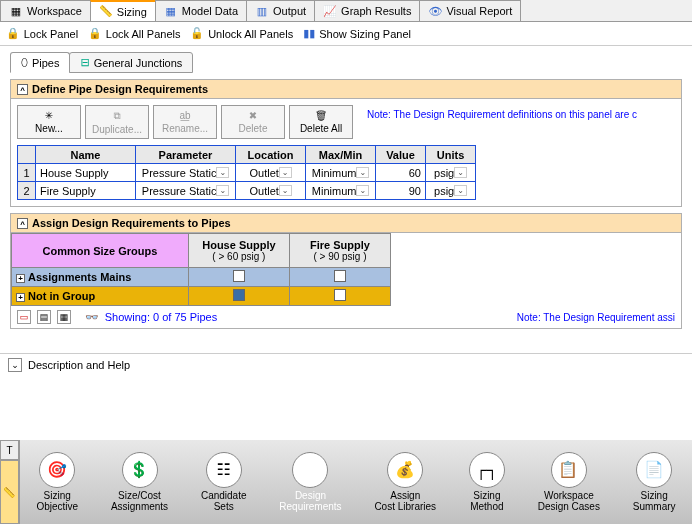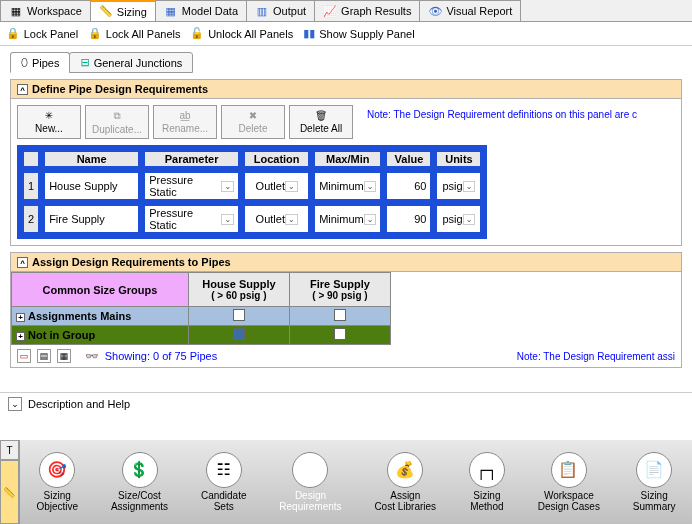--- a/index.html
+++ b/index.html
@@ -14,49 +14,49 @@
 .subtab{display:flex;align-items:center;gap:4px;padding:3px 10px;border:1px solid #999;background:#f5f5f5;cursor:pointer;border-radius:3px 3px 0 0;margin-right:-1px}
 .subtab.active{background:#fff;border-bottom:1px solid #fff}
 .panel{margin:6px 10px 0 10px;border:1px solid #b0b0b0}
 .panel-header{background:#fde0b0;padding:3px 6px;font-weight:bold;font-size:11px;display:flex;align-items:center;gap:4px;border-bottom:1px solid #b0b0b0}
 .collapse-btn{width:11px;height:11px;border:1px solid #666;display:inline-flex;align-items:center;justify-content:center;font-size:8px;cursor:pointer;background:#fff}
 .btnrow{display:flex;gap:4px;padding:6px}
 .pbtn{border:1px solid #999;background:#f5f5f5;width:64px;height:34px;display:flex;flex-direction:column;align-items:center;justify-content:center;font-size:10px;cursor:pointer;gap:2px}
 .pbtn.disabled{color:#999}
 .note{color:#00f;font-size:10px;padding-top:10px;padding-left:8px;white-space:nowrap;overflow:hidden}
 table.grid{border-collapse:collapse;margin:0 6px 6px 6px;font-size:11px}
-table.grid th,table.grid td{border:7px solid #1d4ed8;padding:1px 4px;background:#fff;height:18px}
+table.grid th,table.grid td{border:1px solid #1d4ed8;padding:1px 4px;background:#fff;height:18px}
 table.grid th{background:#e8e8e8;font-weight:bold;text-align:center}
 table.grid td.hdrcell{background:#e8e8e8;text-align:center;font-weight:normal}
 .dd{display:flex;align-items:center;justify-content:center}
 .dd-arrow{font-size:8px;color:#555;border:1px solid #ccc;padding:0 2px;cursor:pointer}
 .assign-table{border-collapse:collapse;margin:0;font-size:11px;width:380px}
 .assign-table th,.assign-table td{border:1px solid #888;padding:2px 4px;text-align:center}
 .assign-table th{background:#e8e8e8;font-weight:bold}
 .assign-table th.csg{background:#f0abfc}
 .row-nm{background:#a8c0e0}
-.row-nig{background:#4d7c0f}
+.row-nig{background:#eab308}
 .expand{display:inline-block;width:9px;height:9px;border:1px solid #666;font-size:8px;line-height:8px;text-align:center;margin-right:3px;cursor:pointer;background:#fff}
 .chk{width:12px;height:12px;border:1px solid #666;display:inline-block;cursor:pointer;background:#fff}
 .chk.filled{background:#3a6ea5}
 .status{display:flex;align-items:center;gap:6px;padding:4px 6px;justify-content:space-between}
 .status-left{display:flex;align-items:center;gap:6px}
 .status-icon{width:14px;height:14px;border:1px solid #999;cursor:pointer;display:inline-flex;align-items:center;justify-content:center;font-size:9px}
 .showing{color:#00f}
 .desc-row{display:flex;align-items:center;gap:6px;padding:4px 8px;border-top:1px solid #ccc;margin-top:24px}
 .desc-dd{width:14px;height:14px;border:1px solid #888;display:inline-flex;align-items:center;justify-content:center;font-size:9px;cursor:pointer}
 .bottom{position:absolute;bottom:0;left:0;right:0;height:84px;background:linear-gradient(#e8e8e8,#c0c0c0);display:flex}
 .side-rail{width:20px;display:flex;flex-direction:column;border-right:1px solid #999}
 .rail-btn{flex:0 0 20px;border:1px solid #999;background:#eee;cursor:pointer;display:flex;align-items:center;justify-content:center;font-size:10px}
 .rail-btn.sel{background:#ffe08a;flex:1}
 .nav-items{flex:1;display:flex;align-items:center;justify-content:space-around;padding:4px 0}
 .nav-item{display:flex;flex-direction:column;align-items:center;gap:2px;cursor:pointer;color:#000;font-size:10px;text-align:center;line-height:1.1}
 .nav-item.active{color:#fff}
 .nav-icon{width:36px;height:36px;border-radius:50%;background:#fff;border:1px solid #888;display:flex;align-items:center;justify-content:center;font-size:16px}
-.th-sub{font-weight:bold;font-size:10px}
+.th-sub{font-weight:normal;font-size:10px}
 </style>
 </head>
 <body>
 
 <div class="tabs">
   <div class="tab">
       <span class="tab-icon">▦</span>
       <span>Workspace</span>
     </div>
   <div class="tab active">
@@ -89,21 +89,21 @@
   <div class="tb-item">
       <span style="color:#f90">🔒</span>
       <span>Lock All Panels</span>
     </div>
   <div class="tb-item">
       <span style="color:#f90">🔓</span>
       <span>Unlock All Panels</span>
     </div>
   <div class="tb-item">
       <span style="color:#36c">▮▮</span>
-      <span>Show Supply Panel</span>
+      <span>Show Sizing Panel</span>
     </div>
 </div>
 
 <div class="subtabs">
   <div class="subtab active">
       <span>⬯</span>
       <span>Pipes</span>
     </div>
   <div class="subtab">
       <span style="color:#0a8">⊟</span>

